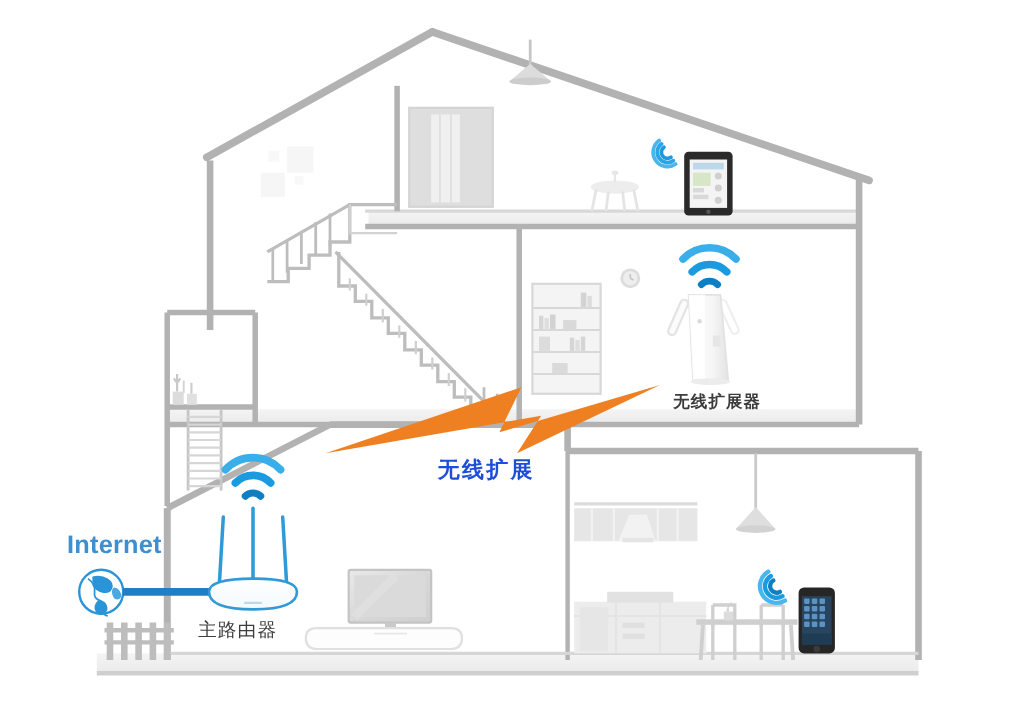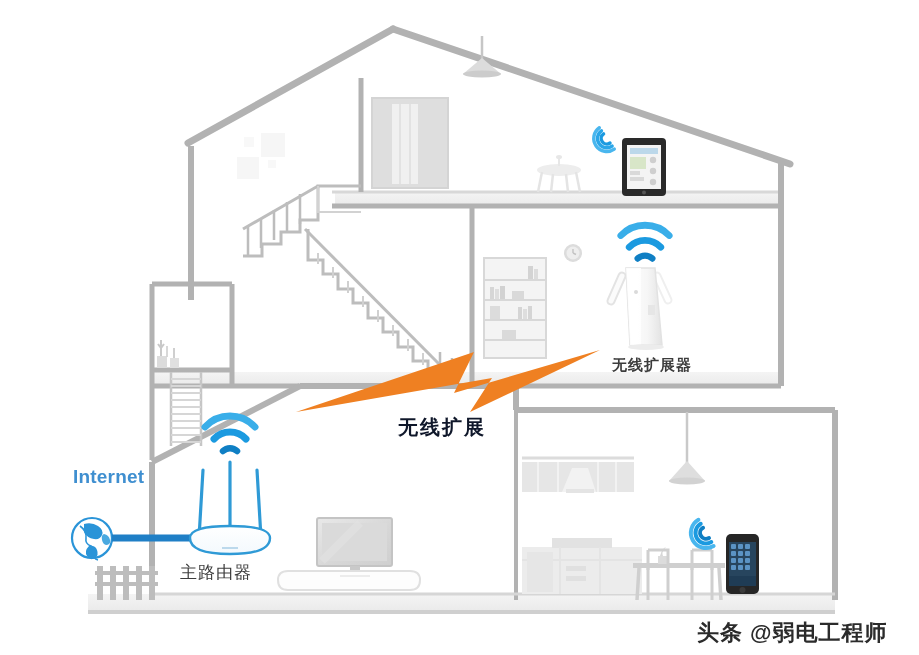--- a/index.html
+++ b/index.html
@@ -24,26 +24,25 @@
     width: 919px;
     height: 655px;
   }
   .lbl {
     position: absolute;
     white-space: nowrap;
     pointer-events: none;
   }
   .lbl-internet {
     left: 61px;
-    top: 466px;
-    font-size: 19px;
+    top: 482px;
+    font-size: 23px;
     font-weight: bold;
     color: #3f8fd0;
     letter-spacing: 0.2px;
-    margin-left: 12px;
   }
   .lbl-router {
     left: 180px;
     top: 561px;
     font-size: 17px;
     font-weight: normal;
     color: #3c3c3c;
     letter-spacing: 1px;
   }
   .lbl-extender {
@@ -52,21 +51,21 @@
     font-size: 15px;
     font-weight: bold;
     color: #3c3c3c;
     letter-spacing: 1px;
   }
   .lbl-link {
     left: 398px;
     top: 414px;
     font-size: 20px;
     font-weight: bold;
-    color: #0f172a;
+    color: #1d4ed8;
     letter-spacing: 2px;
   }
   .watermark {
     position: absolute;
     left: 697px;
     top: 618px;
     font-size: 22px;
     font-weight: bold;
     color: #2b2b2b;
     letter-spacing: 1px;
@@ -382,15 +381,14 @@
   </svg>
 
   <div class="lbl lbl-internet">Internet</div>
 
   <div class="lbl lbl-router">主路由器</div>
 
   <div class="lbl lbl-extender">无线扩展器</div>
 
   <div class="lbl lbl-link">无线扩展</div>
 
-  <div class="watermark">头条 @弱电工程师</div>
 
 </div>
 
 </body></html>

